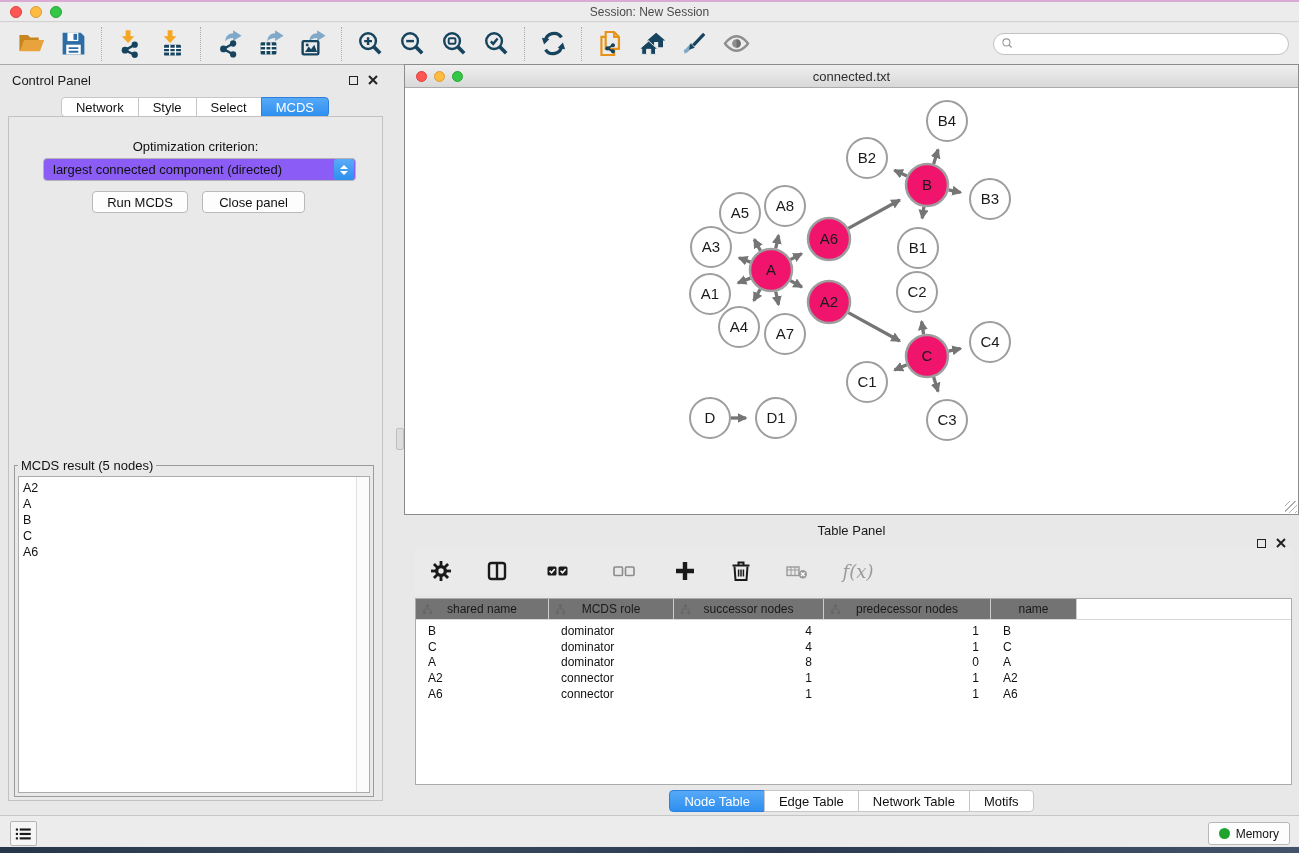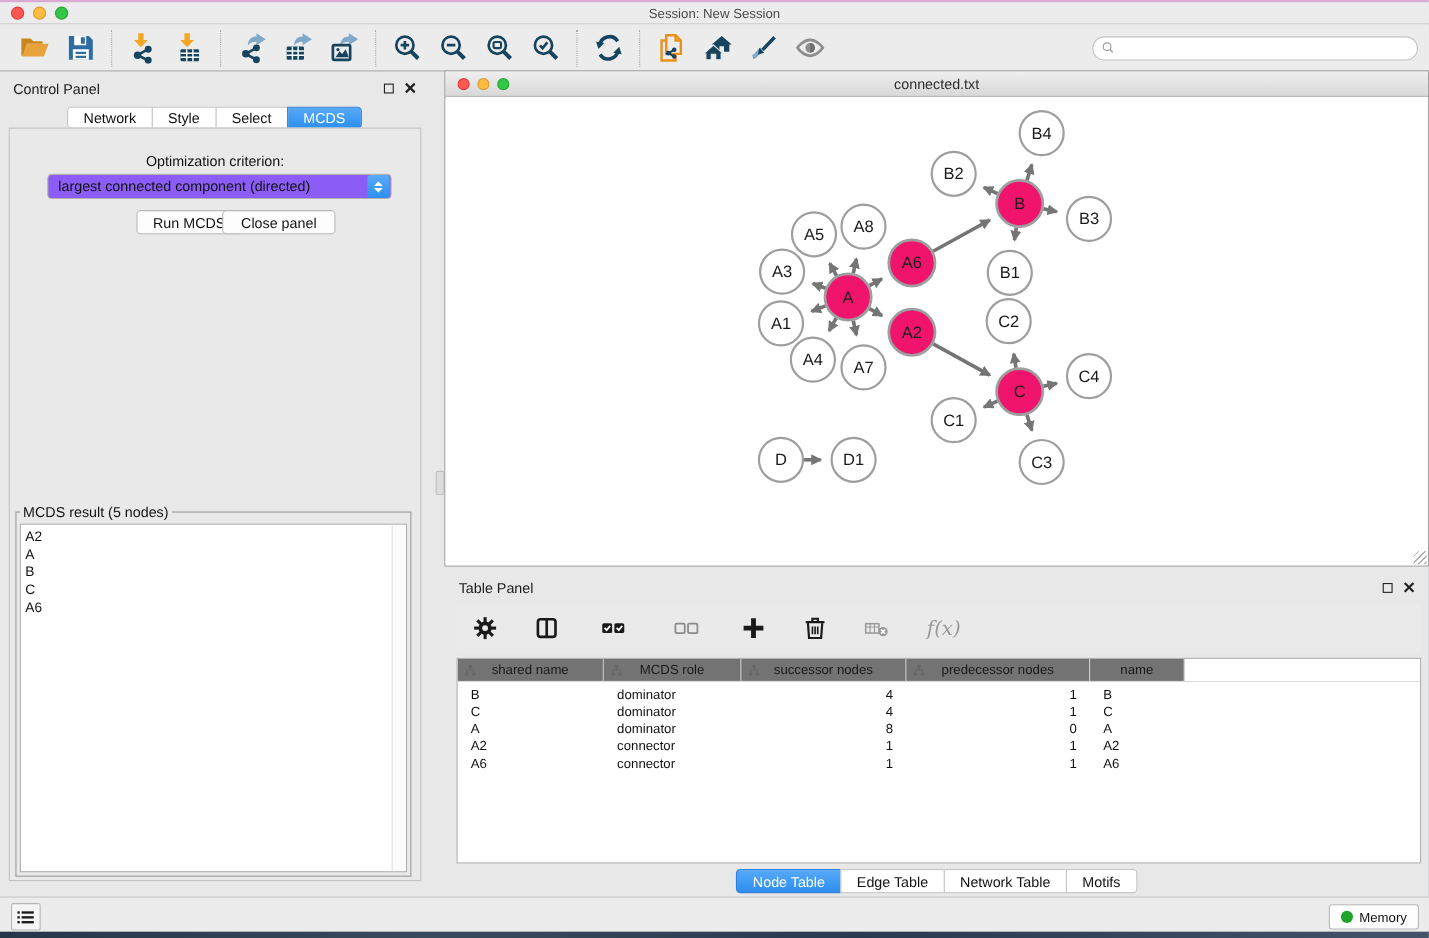--- a/index.html
+++ b/index.html
@@ -53,21 +53,21 @@
               border:1px solid #B4B4B4; border-radius:4px; display:flex; align-items:center; cursor:pointer; }
   .dropdown .val { flex:1; font-size:13px; padding-left:9px; color:#111; white-space:nowrap; overflow:hidden; }
   .dropdown .stepper { width:20px; height:21px; margin-right:1px; border-radius:3px;
               background:linear-gradient(#59ABF8,#2E8FEF); display:flex; flex-direction:column;
               align-items:center; justify-content:center; gap:2px; }
   .chev { width:0; height:0; border-left:4px solid transparent; border-right:4px solid transparent; }
   .chev.up { border-bottom:4px solid #fff; }
   .chev.down { border-top:4px solid #fff; }
   .cp-btn { position:absolute; top:74px; height:22px; background:#FDFDFD; border:1px solid #B9B9B9;
             border-radius:4px; font-size:13px; font-family:"Liberation Sans",sans-serif; cursor:pointer; color:#111; }
-  .btn-run { left:83px; width:96px;margin-left:32px; }
+  .btn-run { left:83px; width:96px; }
   .btn-close { left:193px; width:103px; }
 
   .mcds-fieldset { position:absolute; left:5px; right:8px; top:341px; bottom:3px;
                    border:1px solid #9B9B9B; padding:0; }
   .mcds-fieldset legend { font-size:13px; color:#111; margin-left:3px; padding:0 3px; }
   .mcds-list { position:absolute; left:3px; right:3px; top:3px; bottom:3px; background:#fff;
                border:1px solid #ABABAB; overflow:hidden; }
   .mcds-scroll { position:absolute; top:0; right:0; bottom:0; width:13px; background:#FBFBFB; border-left:1px solid #E2E2E2; }
   .mcds-list ul { list-style:none; padding:3px 0 0 4px; }
   .mcds-list li { font-size:12.5px; line-height:16px; color:#111; }
@@ -82,21 +82,21 @@
   .net-traffic .light { width:11px; height:11px; }
   .net-title { flex:1; text-align:center; font-size:13px; color:#2E2E2E; }
   .net-canvas { position:absolute; top:24px; left:0; right:0; bottom:0; background:#fff; }
   .resize-corner { position:absolute; right:1px; bottom:1px; width:12px; height:12px;
        background:repeating-linear-gradient(135deg, transparent 0 3px, #AFAFAF 3px 4px); }
   .divider-grab { position:absolute; left:396px; top:428px; width:8px; height:22px;
        background:#DCDCDC; border:1px solid #BFBFBF; border-radius:2px; cursor:col-resize; }
 
   
   .table-panel { position:absolute; left:404px; top:518px; width:895px; height:297px; }
-  .tp-head { position:absolute; top:5px; left:0; right:0; height:22px; display:flex; align-items:center; padding:0 13px; }
+  .tp-head { position:absolute; top:5px; left:0; right:0; height:22px; display:flex; align-items:center; padding:0 13px;flex-direction:column; }
   .tp-toolbar { position:absolute; left:11px; right:7px; top:30px; height:46px; background:#EAEAEA;
                 display:flex; align-items:center; gap:22px; padding-left:9px; }
   .ttbtn { width:34px; height:38px; display:flex; align-items:center; justify-content:center;
            background:transparent; border:none; cursor:pointer; }
   .ttbtn svg { width:24px; height:24px; }
   .ttbtn.wide { width:44px; }
   .fx-label { font-family:"DejaVu Serif", serif; font-style:italic; font-size:18px; color:#9A9A9A; }
 
   .data-table { position:absolute; left:11px; right:7px; top:80px; height:187px; background:#fff;
                 border:1px solid #ACACAC; overflow:hidden; }

